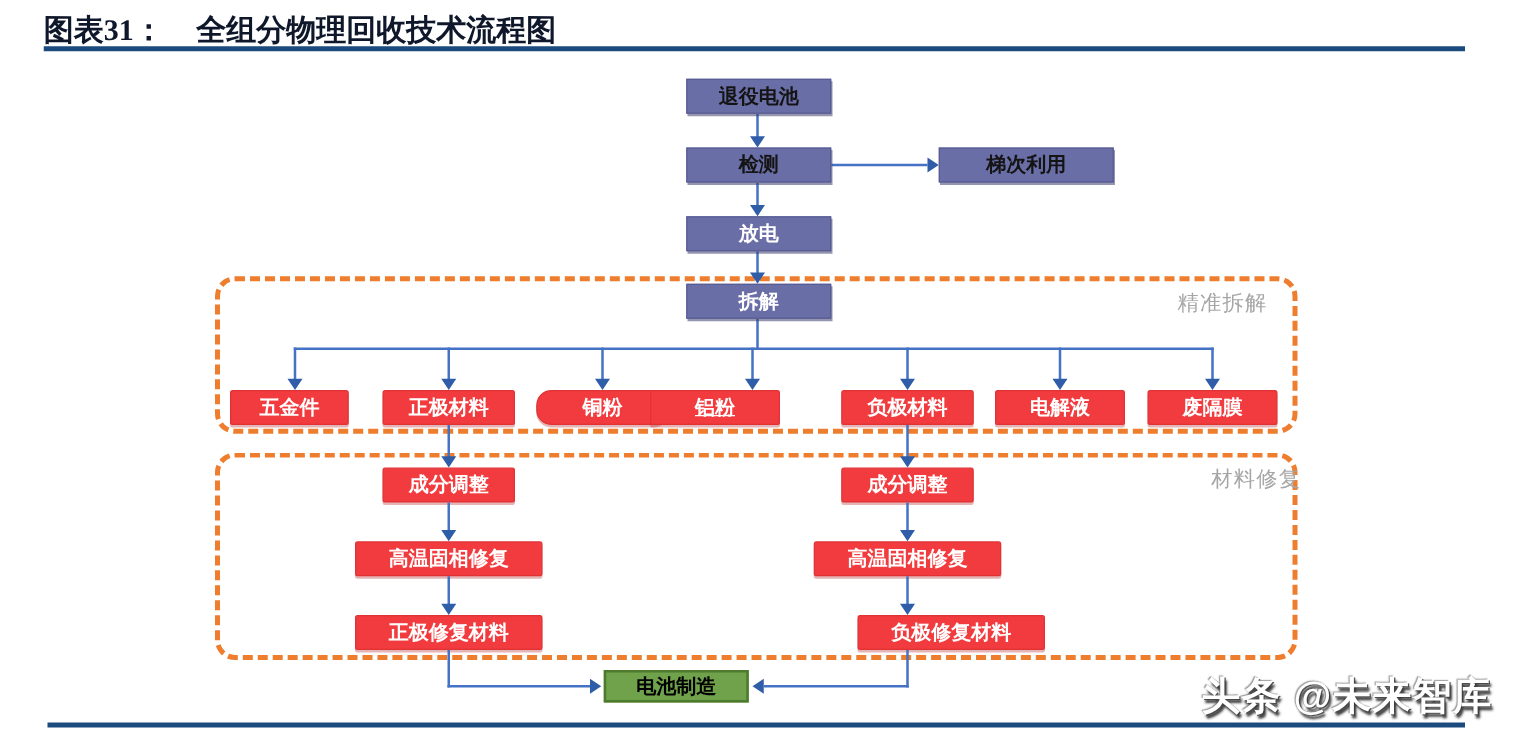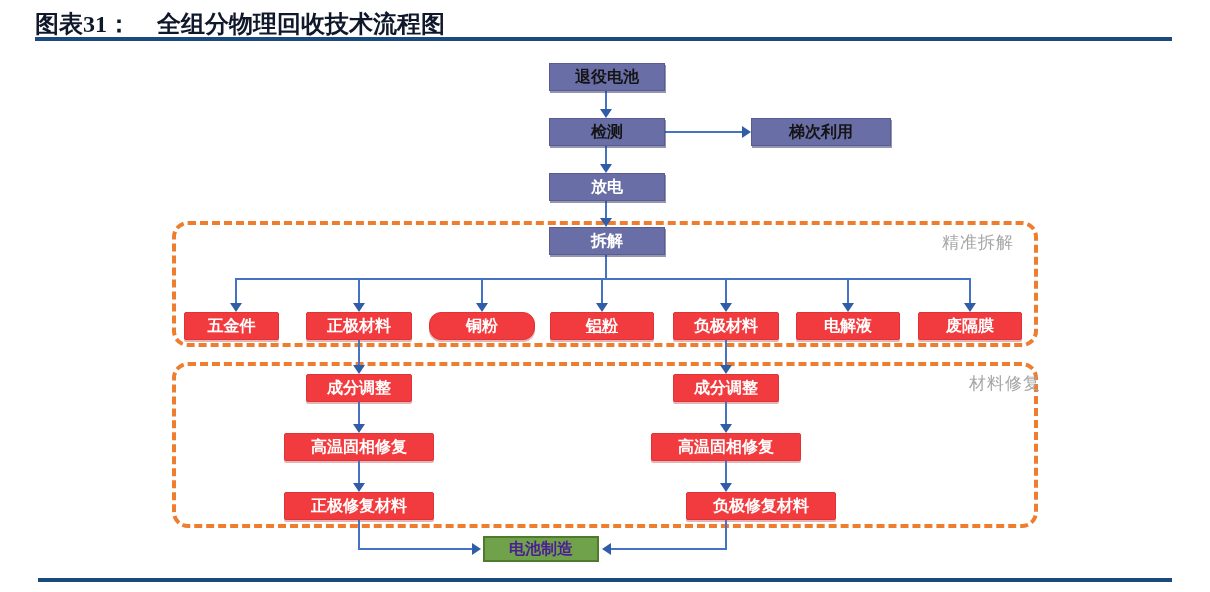--- a/index.html
+++ b/index.html
@@ -13,21 +13,21 @@
   .fig-title .lbl{margin-right:26px;}
   .rule{background:#1B4B7E;height:4px;}
   
   .node{display:flex;align-items:center;justify-content:center;
         font-size:16px;font-weight:bold;box-sizing:border-box;white-space:nowrap;}
   .slate{background:#6A6EA7;border:1px solid #585C93;box-shadow:1px 2px 0 rgba(60,62,110,.55);}
   .txt-black{color:#141414;}
   .txt-white{color:#fff;}
   .red{background:#F23B3E;border:1px solid #E03336;color:#fff;border-radius:2px;
        box-shadow:0 2px 0 rgba(180,40,40,.35);}
-  .green{background:#6FA24B;border:2px solid #4E7A2E;color:#4c1d95;}
+  .green{background:#6FA24B;border:2px solid #4E7A2E;color:#000000;}
   
   .vline{width:2px;background:#4472C4;}
   .hline{height:2px;background:#4472C4;}
   .ah{width:0;height:0;}
   .ah-down{border-left:6px solid transparent;border-right:6px solid transparent;border-top:9px solid #2F5DA8;}
   .ah-right{border-top:6px solid transparent;border-bottom:6px solid transparent;border-left:9px solid #2F5DA8;}
   .ah-left{border-top:6px solid transparent;border-bottom:6px solid transparent;border-right:9px solid #2F5DA8;}
   
   .stage{border:4px dashed #EE7D2E;border-radius:16px;box-sizing:border-box;}
   .stage-label{color:#A6A6A6;font-size:17px;letter-spacing:1px;white-space:nowrap;}
@@ -85,21 +85,21 @@
 
   <div class="abs node slate txt-black" style="left:549px;top:63px;width:116px;height:28px;">退役电池</div>
   <div class="abs node slate txt-black" style="left:549px;top:118px;width:116px;height:28px;">检测</div>
   <div class="abs node slate txt-black" style="left:751px;top:118px;width:140px;height:28px;">梯次利用</div>
   <div class="abs node slate txt-white" style="left:549px;top:173px;width:116px;height:28px;">放电</div>
   <div class="abs node slate txt-white" style="left:549px;top:227px;width:116px;height:28px;">拆解</div>
 
   <div class="abs node red" style="left:184px;top:312px;width:95px;height:28px;">五金件</div>
   <div class="abs node red" style="left:306px;top:312px;width:106px;height:28px;">正极材料</div>
   <div class="abs node red" style="left:429px;top:312px;width:106px;height:28px;border-radius:12px;">铜粉</div>
-  <div class="abs node red" style="left:550px;top:312px;width:104px;height:28px;text-decoration:underline;">铝粉</div>
+  <div class="abs node red" style="left:520px;top:312px;width:104px;height:28px;text-decoration:underline;">铝粉</div>
   <div class="abs node red" style="left:673px;top:312px;width:106px;height:28px;">负极材料</div>
   <div class="abs node red" style="left:918px;top:312px;width:104px;height:28px;">废隔膜</div>
   <div class="abs node red" style="left:796px;top:312px;width:104px;height:28px;">电解液</div>
 
   <div class="abs vline" style="left:358px;top:340px;height:26px;"></div>
   <div class="abs ah ah-down" style="left:353px;top:365px;"></div>
   <div class="abs node red" style="left:306px;top:374px;width:106px;height:28px;">成分调整</div>
   <div class="abs vline" style="left:358px;top:402px;height:23px;"></div>
   <div class="abs ah ah-down" style="left:353px;top:424px;"></div>
   <div class="abs node red" style="left:284px;top:433px;width:150px;height:28px;">高温固相修复</div>
@@ -119,15 +119,16 @@
 
   <div class="abs vline" style="left:358px;top:520px;height:30px;"></div>
   <div class="abs hline" style="left:358px;top:548px;width:114px;"></div>
   <div class="abs ah ah-right" style="left:472px;top:543px;"></div>
   <div class="abs vline" style="left:725px;top:520px;height:30px;"></div>
   <div class="abs hline" style="left:611px;top:548px;width:116px;"></div>
   <div class="abs ah ah-left" style="left:602px;top:543px;"></div>
 
   <div class="abs node green" style="left:483px;top:536px;width:116px;height:26px;">电池制造</div>
 
+  <div class="abs watermark" style="right:16px;top:536px;">头条 @未来智库</div>
   <div class="abs rule" style="left:38px;top:578px;width:1134px;"></div>
 
 </div>
 
 </body></html>

